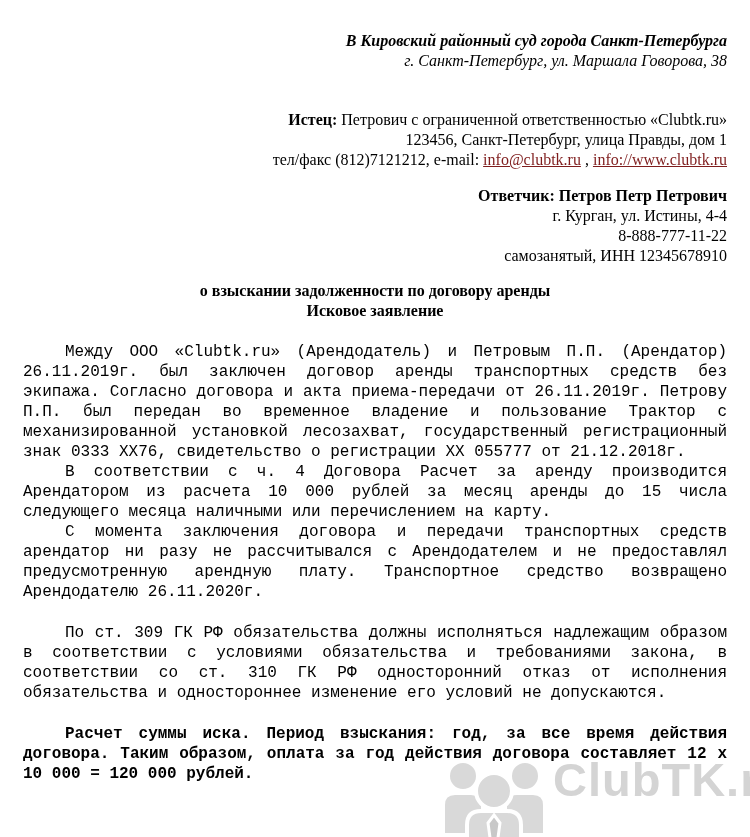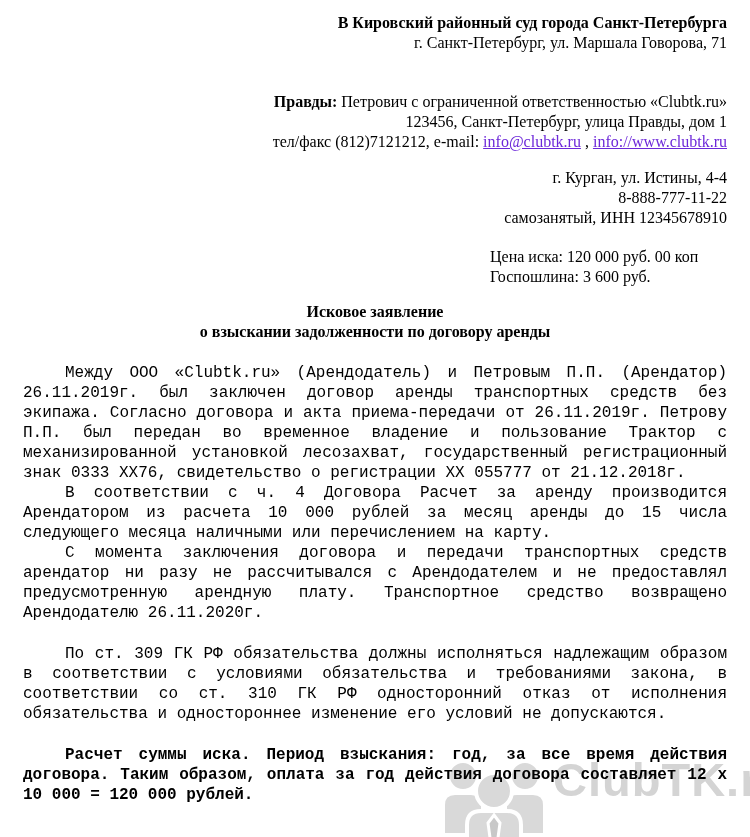--- a/index.html
+++ b/index.html
@@ -12,24 +12,24 @@
     overflow: hidden;
     font-family: "Liberation Serif", "DejaVu Serif", serif;
     font-size: 16px;
     line-height: 20px;
     color: #000000;
     padding: 13px 23px 0 23px;
   }
   .content { position: relative; z-index: 1; }
   .right-block { text-align: right; }
   .bold { font-weight: bold; }
-  .court-header { margin-top: 0; }
+  .court-header { margin-top: 18px; font-style: italic; }
   .plaintiff-block { margin-top: 39px; }
   .defendant-block { margin-top: 16px; }
-  a.doc-link { color: #6d28d9; text-decoration: underline; }
+  a.doc-link { color: #7f1d1d; text-decoration: underline; }
   .claim-block {
     margin-top: 19px;
     margin-left: 467px;
     text-align: left;
     white-space: nowrap;
   }
   .doc-title {
     margin-top: 15px;
     text-align: center;
     font-weight: bold;
@@ -79,43 +79,40 @@
         </g>
       </svg>
     </span>
     <span class="watermark-text">ClubTK.ru</span>
   </div>
 
   <div class="content">
 
     <div class="right-block court-header">
       <div class="bold">В Кировский районный суд города Санкт-Петербурга</div>
-      <div>г. Санкт-Петербург, ул. Маршала Говорова, 71</div>
+      <div>г. Санкт-Петербург, ул. Маршала Говорова, 38</div>
     </div>
 
     <div class="right-block plaintiff-block">
-      <div><span class="bold">Правды:</span><span> Петрович с ограниченной ответственностью «Clubtk.ru»</span></div>
+      <div><span class="bold">Истец:</span><span> Петрович с ограниченной ответственностью «Clubtk.ru»</span></div>
       <div>123456, Санкт-Петербург, улица Правды, дом 1</div>
       <div><span>тел/факс (812)7121212, e-mail: </span><a href="#" class="doc-link">info@clubtk.ru</a><span> , </span><a href="#" class="doc-link">info://www.clubtk.ru</a></div>
     </div>
 
     <div class="right-block defendant-block">
+      <div class="bold">Ответчик: Петров Петр Петрович</div>
       <div>г. Курган, ул. Истины, 4-4</div>
       <div>8-888-777-11-22</div>
       <div>самозанятый, ИНН 12345678910</div>
     </div>
 
-    <div class="claim-block">
-      <div>Цена иска: 120 000 руб. 00 коп</div>
-      <div>Госпошлина: 3 600 руб.</div>
-    </div>
 
     <div class="doc-title">
+      <div>о взыскании задолженности по договору аренды</div>
       <div>Исковое заявление</div>
-      <div>о взыскании задолженности по договору аренды</div>
     </div>
 
     <div class="body-text">
       <p>Между ООО «Clubtk.ru» (Арендодатель) и Петровым П.П. (Арендатор) 26.11.2019г. был заключен договор аренды транспортных средств без экипажа. Согласно договора и акта приема-передачи от 26.11.2019г. Петрову П.П. был передан во временное владение и пользование Трактор с механизированной установкой лесозахват, государственный регистрационный знак 0333 ХХ76, свидетельство о регистрации ХХ 055777 от 21.12.2018г.</p>
       <p>В соответствии с ч. 4 Договора Расчет за аренду производится Арендатором из расчета 10 000 рублей за месяц аренды до 15 числа следующего месяца наличными или перечислением на карту.</p>
       <p>С момента заключения договора и передачи транспортных средств арендатор ни разу не рассчитывался с Арендодателем и не предоставлял предусмотренную арендную плату. Транспортное средство возвращено Арендодателю 26.11.2020г.</p>
       <p class="spaced">По ст. 309 ГК РФ обязательства должны исполняться надлежащим образом в соответствии с условиями обязательства и требованиями закона, в соответствии со ст. 310 ГК РФ односторонний отказ от исполнения обязательства и одностороннее изменение его условий не допускаются.</p>
       <p class="spaced bold">Расчет суммы иска. Период взыскания: год, за все время действия договора. Таким образом, оплата за год действия договора составляет 12 х 10 000 = 120 000 рублей.</p>
     </div>
 

